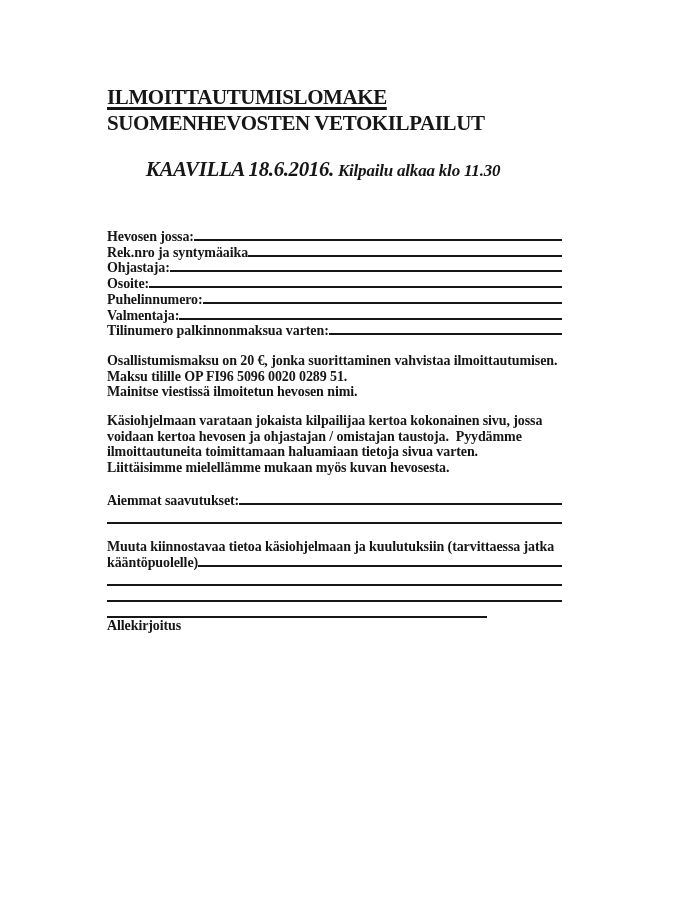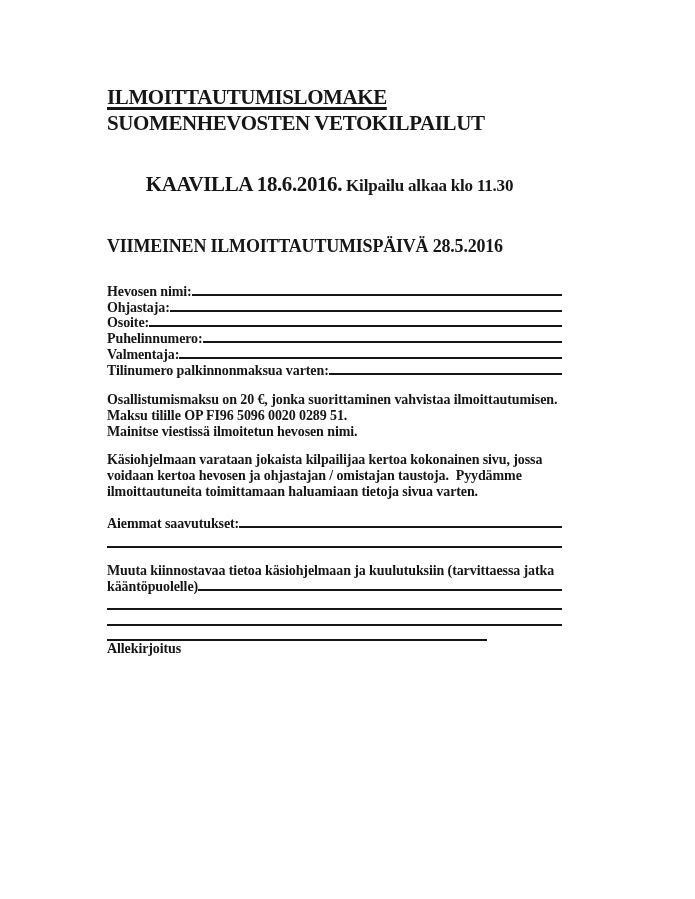--- a/index.html
+++ b/index.html
@@ -35,23 +35,24 @@
     white-space: pre-wrap;
   }
   .h-line2 {
     font-size: 21px;
     line-height: 26px;
     letter-spacing: -0.4px;
     white-space: pre-wrap;
   }
   .h-line3 {
     font-size: 21px;
-    line-height: 32px;
+    line-height: 22px;
     letter-spacing: -0.4px;
     white-space: pre-wrap;
+    font-style: italic;
   }
   .h-line3 .sub {
     font-size: 17px;
     letter-spacing: -0.2px;
   }
   .h-line4 {
     font-size: 18px;
     line-height: 25px;
     letter-spacing: -0.2px;
     white-space: pre-wrap;
@@ -96,26 +97,29 @@
 
 <div class="page">
   <div class="content">
 
     <div>
       <div class="h-line1">ILMOITTAUTUMISLOMAKE</div>
       <div class="h-line2">SUOMENHEVOSTEN VETOKILPAILUT</div>
       <div class="h-line3">
         <span>KAAVILLA 18.6.2016.</span><span class="sub"> Kilpailu alkaa klo 11.30</span>
       </div>
-      <div class="h-line4">VIIMEINEN ILMOITTAUTUMISPÄIVÄ 28.5.2016</div>
     </div>
 
     <div class="fields body-block">
       <div class="frow">
-        <span>Hevosen nimi:</span>
+        <span>Hevosen jossa:</span>
+        <span class="fill inset"></span>
+      </div>
+      <div class="frow">
+        <span>Rek.nro ja syntymäaika</span>
         <span class="fill inset"></span>
       </div>
       <div class="frow">
         <span>Ohjastaja:</span>
         <span class="fill inset"></span>
       </div>
       <div class="frow">
         <span>Osoite:</span>
         <span class="fill inset"></span>
       </div>
@@ -136,20 +140,21 @@
     <div class="payment body-block">
       <div class="para-line">Osallistumismaksu on 20 €, jonka suorittaminen vahvistaa ilmoittautumisen.</div>
       <div class="para-line">Maksu tilille OP FI96 5096 0020 0289 51.</div>
       <div class="para-line">Mainitse viestissä ilmoitetun hevosen nimi.</div>
     </div>
 
     <div class="program body-block">
       <div class="para-line">Käsiohjelmaan varataan jokaista kilpailijaa kertoa kokonainen sivu, jossa</div>
       <div class="para-line">voidaan kertoa hevosen ja ohjastajan / omistajan taustoja.  Pyydämme</div>
       <div class="para-line">ilmoittautuneita toimittamaan haluamiaan tietoja sivua varten.</div>
+      <div class="para-line">Liittäisimme mielellämme mukaan myös kuvan hevosesta.</div>
     </div>
 
     <div class="achievements body-block">
       <div class="frow">
         <span>Aiemmat saavutukset:</span>
         <span class="fill"></span>
       </div>
       <div class="blank-line"></div>
     </div>
 

